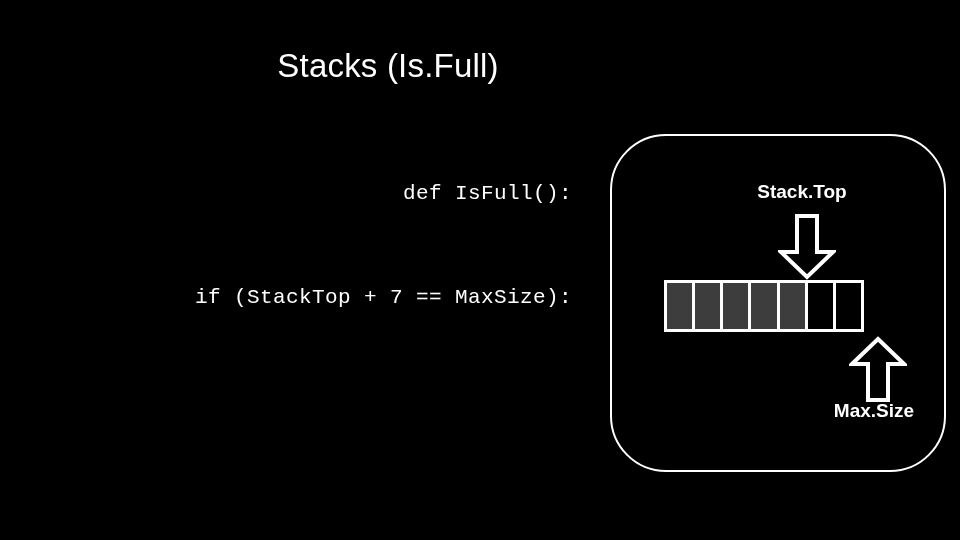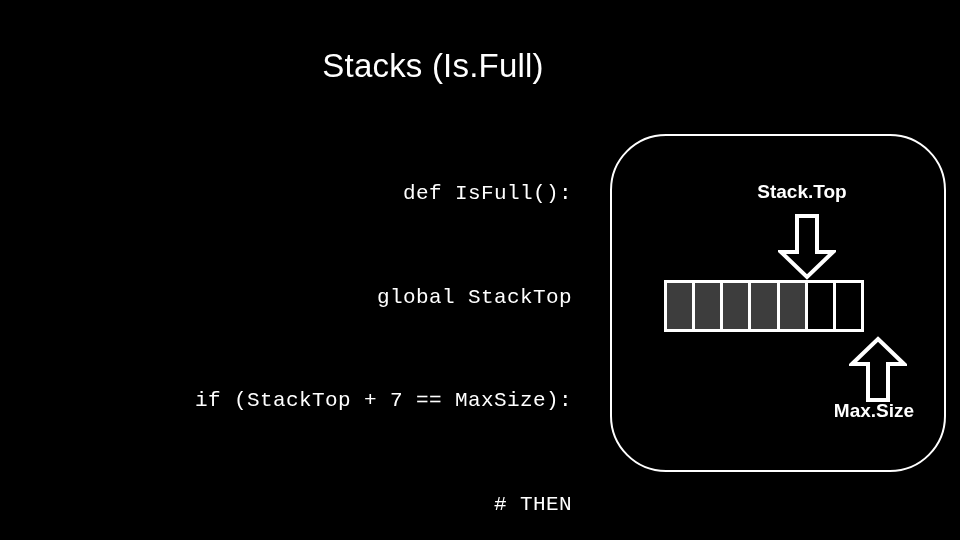--- a/index.html
+++ b/index.html
@@ -26,21 +26,20 @@
     top: 46px;
     width: 776px;
     text-align: center;
     color: #ffffff;
     font-family: "Liberation Sans", sans-serif;
     font-size: 33px;
     font-weight: 400;
     letter-spacing: 0.2px;
     line-height: 40px;
     white-space: pre;
-    margin-left: 45px;
   }
 
   
   #code-block {
     position: absolute;
     left: 52px;
     top: 108px;
     width: 520px;
     color: #ffffff;
     font-family: "Liberation Mono", "DejaVu Sans Mono", monospace;
@@ -119,23 +118,21 @@
 </style>
 </head>
 <body>
 
 <div id="slide">
 
   <div id="slide-title">Stacks (Is.Full)</div>
 
   <div id="code-block">
     <div class="code-line">def IsFull():</div>
-    <div class="code-line">    global StackTop</div>
     <div class="code-line">    if (StackTop + 7 == MaxSize):</div>
-    <div class="code-line">    # THEN</div>
     
     
     
     
     
     
   </div>
 
   <div id="diagram-panel">
 

